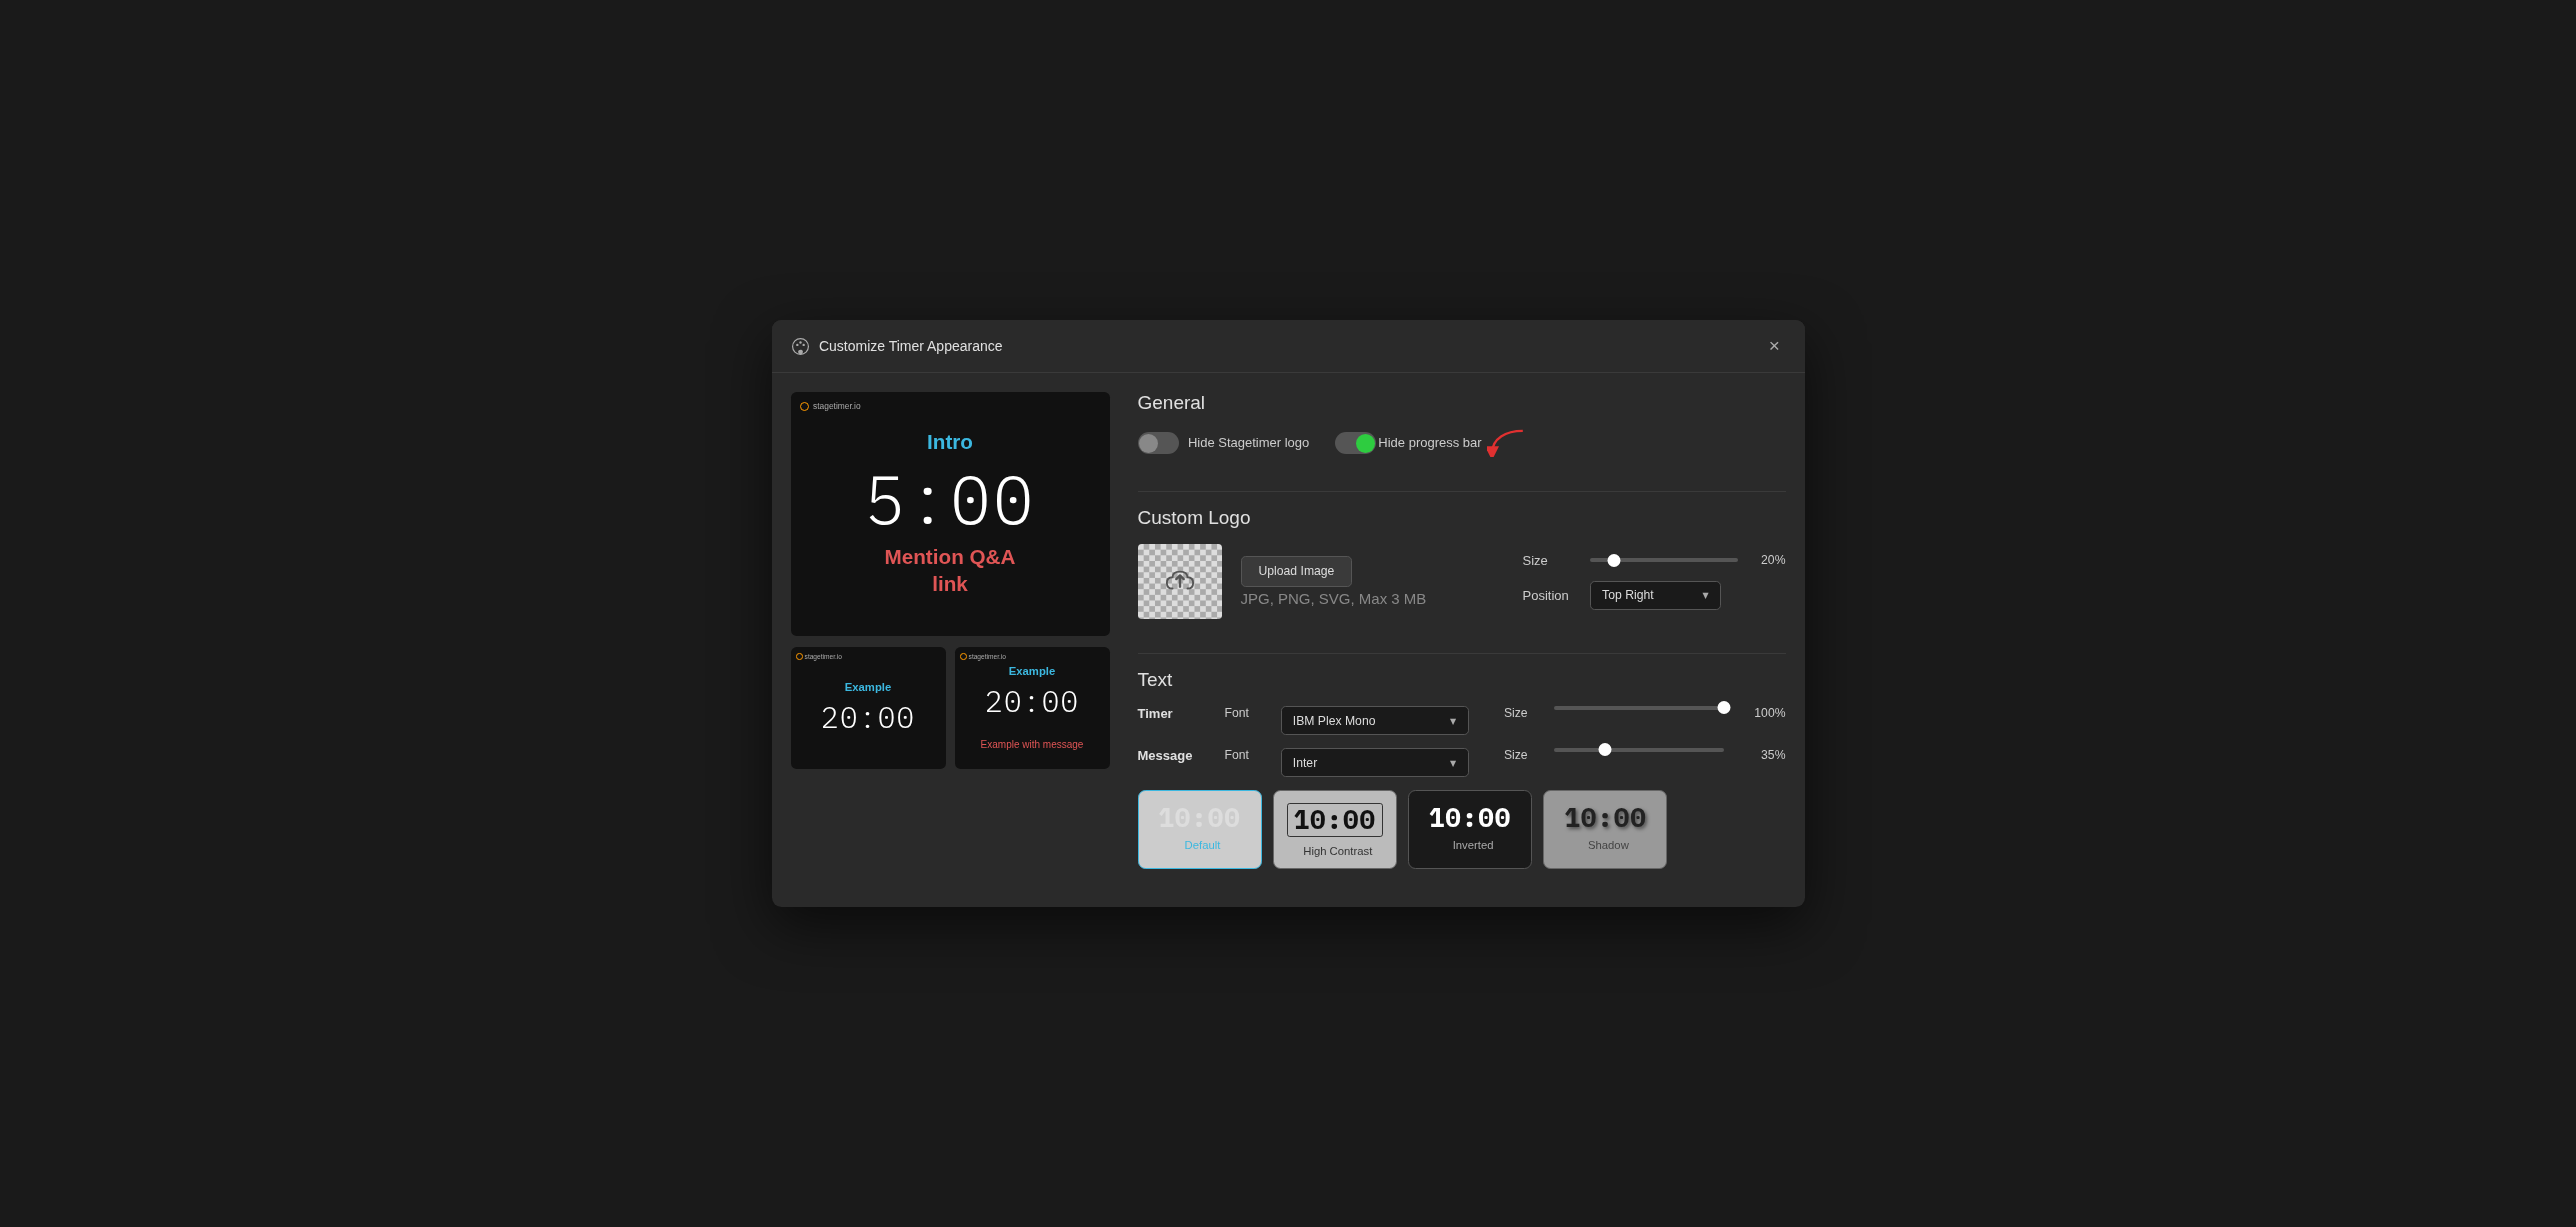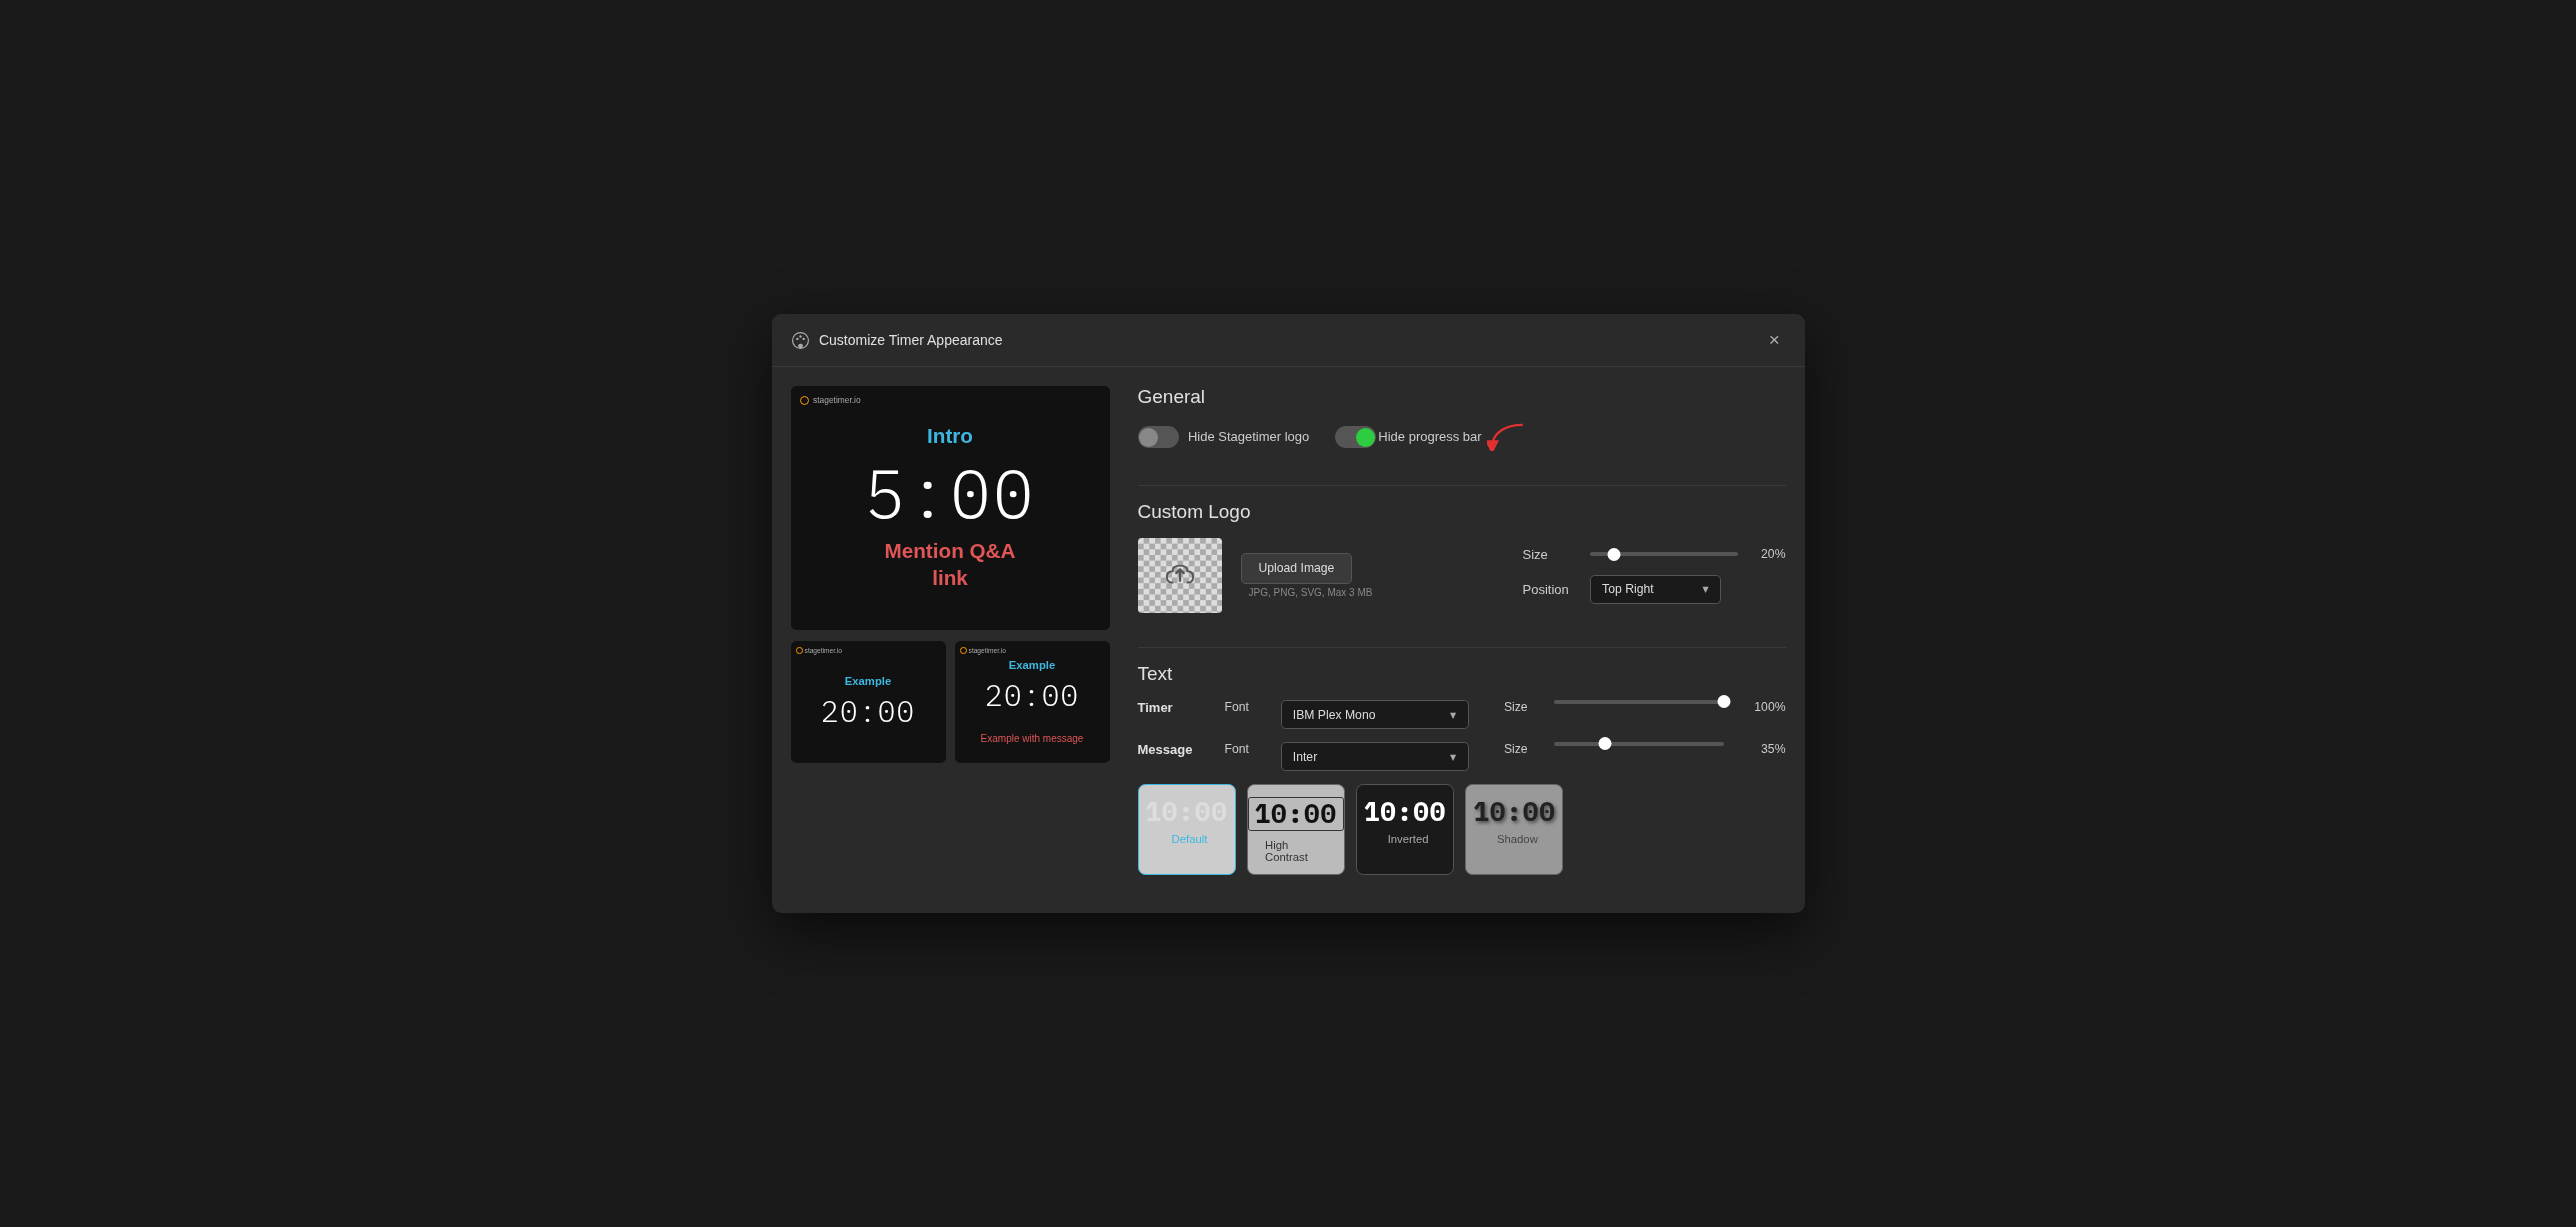--- a/index.html
+++ b/index.html
@@ -268,23 +268,22 @@
       background: #3a3a3a;
       border: 0.9px solid #555;
       color: #ddd;
       padding: 7.5px 17px;
       border-radius: 4.7px;
       cursor: pointer;
       font-size: 12.2px;
     }
     .upload-hint {
       color: #888;
-      font-size: 10px;
+      font-size: 15px;
       margin-top: 3.8px;
-      margin-left: 8px;
     }
     .logo-controls {
       margin-left: auto;
       display: flex;
       flex-direction: column;
       gap: 13px;
       min-width: 263px;
     }
     .control-row {
       display: flex;
@@ -405,21 +404,21 @@
       transform: translateX(-50%);
     }
 
     
     .theme-row {
       display: flex;
       gap: 11.3px;
       margin-top: 3.8px;
     }
     .theme-card {
-      width: 98px;
+      width: 124px;
       background: #bbb;
       border-radius: 7.5px;
       padding: 11.3px;
       display: flex;
       flex-direction: column;
       align-items: center;
       cursor: pointer;
       border: 1.9px solid transparent;
     }
     .theme-card.selected {

